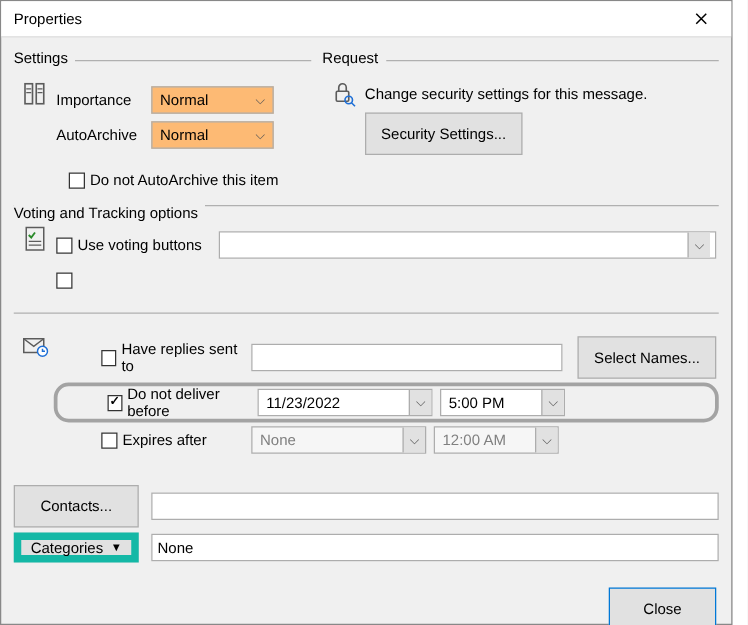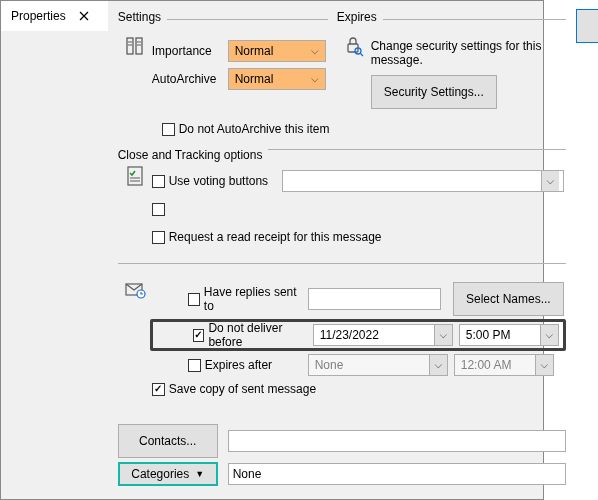--- a/index.html
+++ b/index.html
@@ -6,26 +6,26 @@
   html, body { margin: 0; padding: 0; }
   body {
     font-family: "Segoe UI", Tahoma, sans-serif;
     font-size: 12px;
     color: #000;
     background: #fff;
     width: 598px;
     height: 500px;
   }
   .dialog {
-    width: 544px;
+    width: 586px;
     height: 500px;
     border: 1px solid #888;
     background: #f0f0f0;
     display: flex;
-    flex-direction: row;
+    flex-direction: column;
   }
   .titlebar {
     height: 30px;
     background: #fff;
     display: flex;
     align-items: center;
     padding: 0 6px 0 10px;
     justify-content: space-between;
   }
   .titlebar-title { font-size: 12px; }
@@ -132,32 +132,32 @@
   .date-box .chevbtn, .time-box .chevbtn {
     width: 18px; height: 20px;
     background: #e1e1e1;
     border-left: 1px solid #adadad;
     display: flex; align-items: center; justify-content: center;
     font-size: 10px; color: #555;
     margin: 0 0 0 0;
   }
   .disabled-box { color: #808080; background: #f6f6f6; }
   .highlight-row {
-    border: 3px solid #404040;
+    border: 3px solid #a3a3a3;
     padding: 2px 4px;
-    border-radius: 2px;
+    border-radius: 12px;
     margin: 0 -2px;
   }
   .footer {
     display: flex; justify-content: flex-end;
     padding: 8px 12px 12px 0;
   }
   .catbtn {
     height: 24px; width: 100px;
-    border: 2px solid #14b8a6; background: #e1e1e1;
+    border: 6px solid #14b8a6; background: #e1e1e1;
     display: flex; align-items: center; justify-content: center; gap: 6px;
   }
   .catchev { font-size: 9px; }
   
   svg { display: block; }
 </style>
 </head>
 <body>
 
 <div class="dialog">
@@ -203,21 +203,21 @@
               <div class="sel" style="width:98px">
                 <span>Normal</span>
                 <span class="chev">⌵</span>
               </div>
             </div>
           </div>
         </div>
       </div>
 
       <div class="group group-col" style="flex:1.4">
-        <span class="legend">Expires</span>
+        <span class="legend">Request</span>
         <div class="legend-line"></div>
         <div class="inner" style="display:flex">
           <span class="icon-box">
             <svg width="22" height="22" viewBox="0 0 22 22">
               <rect x="5" y="9" width="10" height="8" rx="1" fill="none" stroke="#5c5c5c" stroke-width="1.3"></rect>
               <path d="M7 9 V6 a3 3 0 0 1 6 0 V9" fill="none" stroke="#5c5c5c" stroke-width="1.3"></path>
               <circle cx="15" cy="16" r="3" fill="none" stroke="#1e6fd6" stroke-width="1.3"></circle>
               <line x1="17" y1="18" x2="20" y2="21" stroke="#1e6fd6" stroke-width="1.3"></line>
             </svg>
           </span>
@@ -232,21 +232,21 @@
     </div>
 
     <div class="row" style="margin-left:44px;margin-top:-2px;margin-bottom:6px">
       <span class="check">
         <span class="checkbox"></span>
         <span>Do not AutoArchive this item</span>
       </span>
     </div>
 
     <div class="group">
-      <span class="legend">Close and Tracking options</span>
+      <span class="legend">Voting and Tracking options</span>
       <div class="legend-line"></div>
       <div class="inner" style="display:flex">
         <span class="icon-box">
           <svg width="20" height="22" viewBox="0 0 20 22">
             <rect x="3" y="2" width="14" height="18" fill="none" stroke="#5c5c5c" stroke-width="1.2"></rect>
             <path d="M5 8 l2 2 l3 -4" fill="none" stroke="#2a8a2a" stroke-width="1.5"></path>
             <line x1="5" y1="13" x2="15" y2="13" stroke="#5c5c5c"></line>
             <line x1="5" y1="16" x2="15" y2="16" stroke="#5c5c5c"></line>
           </svg>
         </span>
@@ -261,26 +261,20 @@
               <span class="chevbox">
                   <span style="font-size:10px;color:#555">⌵</span>
                 </span>
             </div>
           </div>
           <div class="row">
             <span class="check">
               <span class="checkbox"></span>
             </span>
           </div>
-          <div class="row">
-            <span class="check">
-              <span class="checkbox"></span>
-              <span>Request a read receipt for this message</span>
-            </span>
-          </div>
         </div>
       </div>
     </div>
 
     <div class="group">
       <div class="legend-line"></div>
       <div class="inner" style="display:flex">
         <span class="icon-box">
           <svg width="22" height="20" viewBox="0 0 22 20">
             <rect x="2" y="4" width="16" height="11" fill="none" stroke="#5c5c5c" stroke-width="1.2"></rect>
@@ -334,26 +328,20 @@
             <div class="date-box disabled-box">
               <span class="txt">None</span>
               <span class="chevbtn">⌵</span>
             </div>
             <div class="time-box disabled-box">
               <span class="txt">12:00 AM</span>
               <span class="chevbtn">⌵</span>
             </div>
           </div>
 
-          <div class="delivery-row">
-            <span class="check">
-              <span class="checkbox checked"></span>
-              <span>Save copy of sent message</span>
-            </span>
-          </div>
         </div>
       </div>
     </div>
 
     <div style="margin-top:20px">
       <div class="row" style="gap:10px">
         <div class="btn" style="width:100px;justify-content:center">
           <span>Contacts...</span>
         </div>
         <div class="text-input" style="flex:1">

